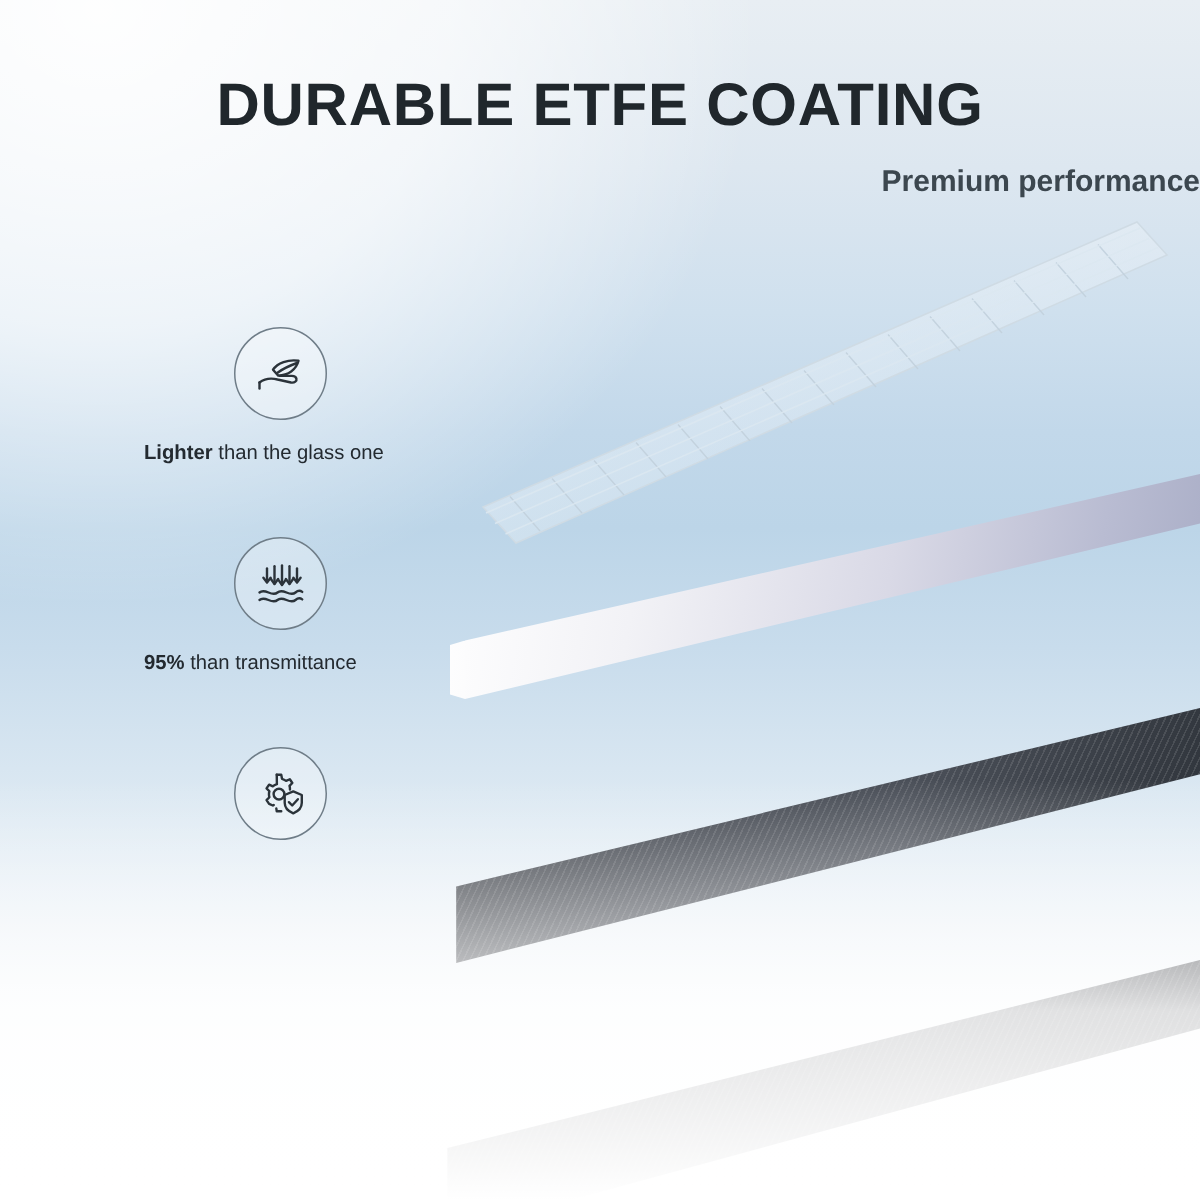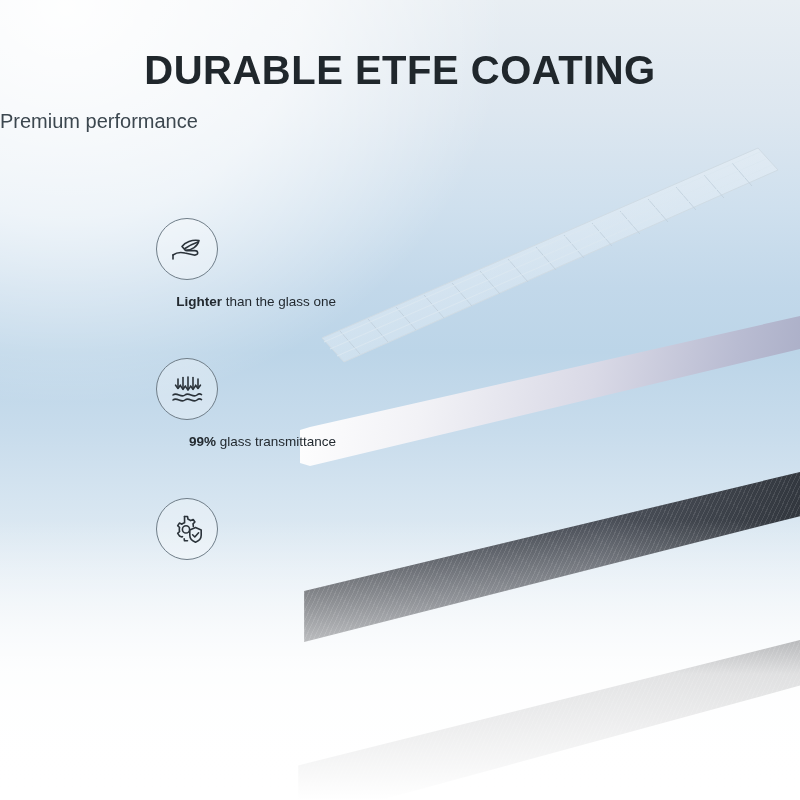--- a/index.html
+++ b/index.html
@@ -63,23 +63,23 @@
     font-weight: bold;
     letter-spacing: 0.5px;
     color: #20272c;
     text-transform: uppercase;
   }
   .subhead {
     position: absolute;
     top: 110px;
     left: 0;
     right: 0;
-    text-align: left;
+    text-align: right;
     font-size: 20px;
-    font-weight: normal;
+    font-weight: bold;
     color: #3c474f;
   }
 
   
   .features {
     position: absolute;
     left: 96px;
     top: 218px;
     width: 240px;
   }
@@ -100,21 +100,21 @@
     align-items: center;
     justify-content: center;
     box-sizing: border-box;
   }
   .feature .badge svg { display: block; }
   .feature .caption {
     position: absolute;
     left: 0;
     top: 76px;
     width: 240px;
-    text-align: right;
+    text-align: left;
     font-size: 13.5px;
     color: #232a30;
     white-space: nowrap;
   }
   .feature .caption b { font-weight: bold; }
   .feature .caption span { font-weight: normal; }
 
   
   .art {
     position: absolute;
@@ -296,21 +296,21 @@
             <path d="M24 5.5 L24 17"></path>
               <path d="M21.6 14 L24 17.4 L26.4 14"></path>
             <path d="M29 7 L29 16"></path>
               <path d="M26.6 13.2 L29 16.4 L31.4 13.2"></path>
           </g>
           <path d="M4 23 C8 19.6, 12 26.4, 16 23 C20 19.6, 24 26.4, 28 23 C30 21.3, 31.4 21.8, 32.5 22.6"></path>
           <path d="M4 28 C8 24.6, 12 31.4, 16 28 C20 24.6, 24 31.4, 28 28 C30 26.3, 31.4 26.8, 32.5 27.6"></path>
         </svg>
       </div>
       <div class="caption">
-        <b>99%</b><span> glass transmittance</span>
+        <b>95%</b><span> than transmittance</span>
       </div>
     </div>
 
 
     <div class="feature">
       <div class="badge">
         <svg width="36" height="34" viewBox="0 0 36 34" fill="none" stroke="#2b333a" stroke-width="1.6" stroke-linecap="round" stroke-linejoin="round">
           <path d="M15.5 4.5 L18.5 4.5 L19 7.2 C20 7.5, 20.9 8, 21.7 8.6 L24.2 7.5 L25.9 10 L24 11.9 C24.2 12.5, 24.3 13.2, 24.3 13.9 L24.3 14.4"></path>
           <path d="M13.5 24.6 L12.9 25 L10.4 23.9 L8.7 21.4 L10.6 19.5 C10.4 18.9, 10.3 18.2, 10.3 17.5 C10.3 16.8, 10.4 16.1, 10.6 15.5 L8.7 13.6 L10.4 11.1 L12.9 12.2 C13.7 11.6, 14.6 11.1, 15.6 10.8 L15.5 4.5"></path>
           <path d="M15.2 26.9 L15.5 28.8 L18.5 28.8"></path>

